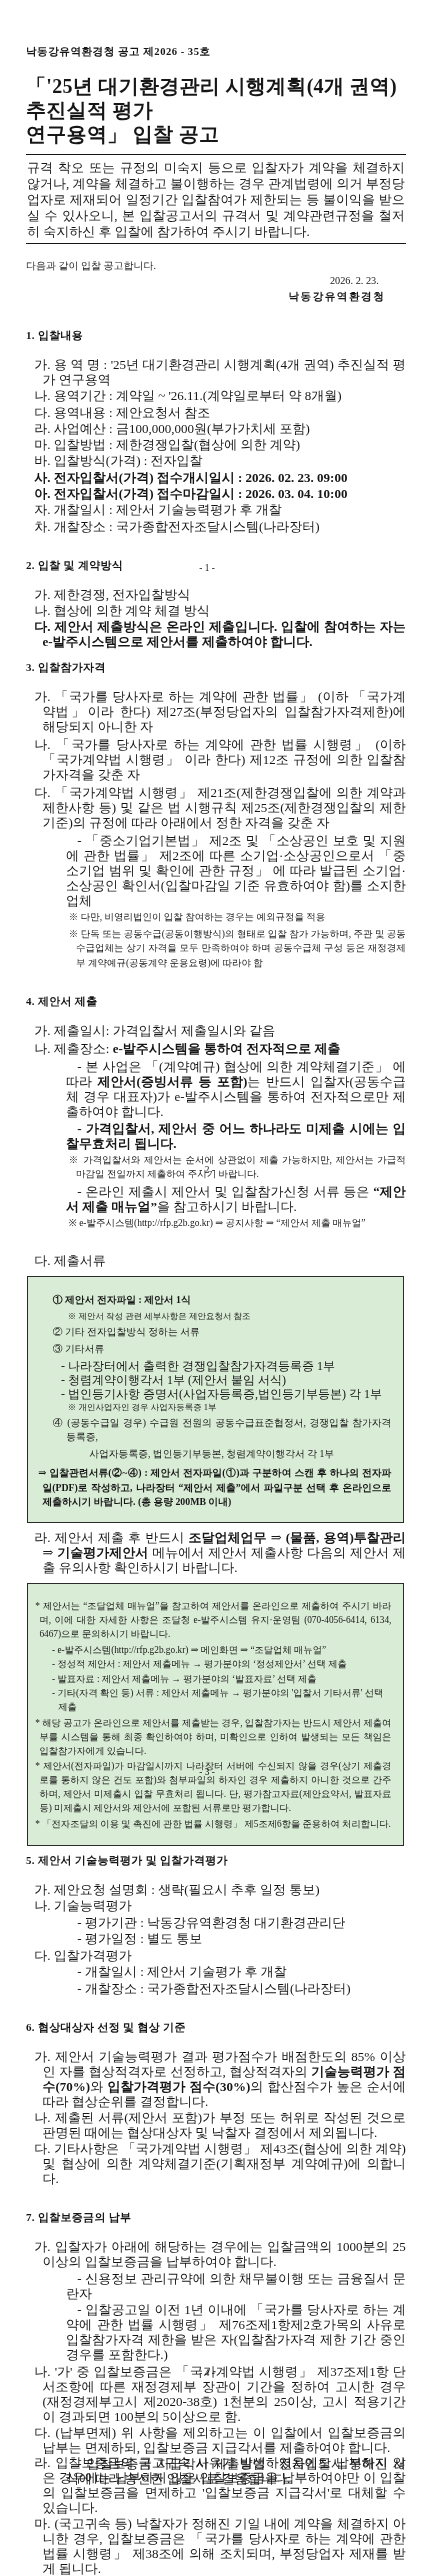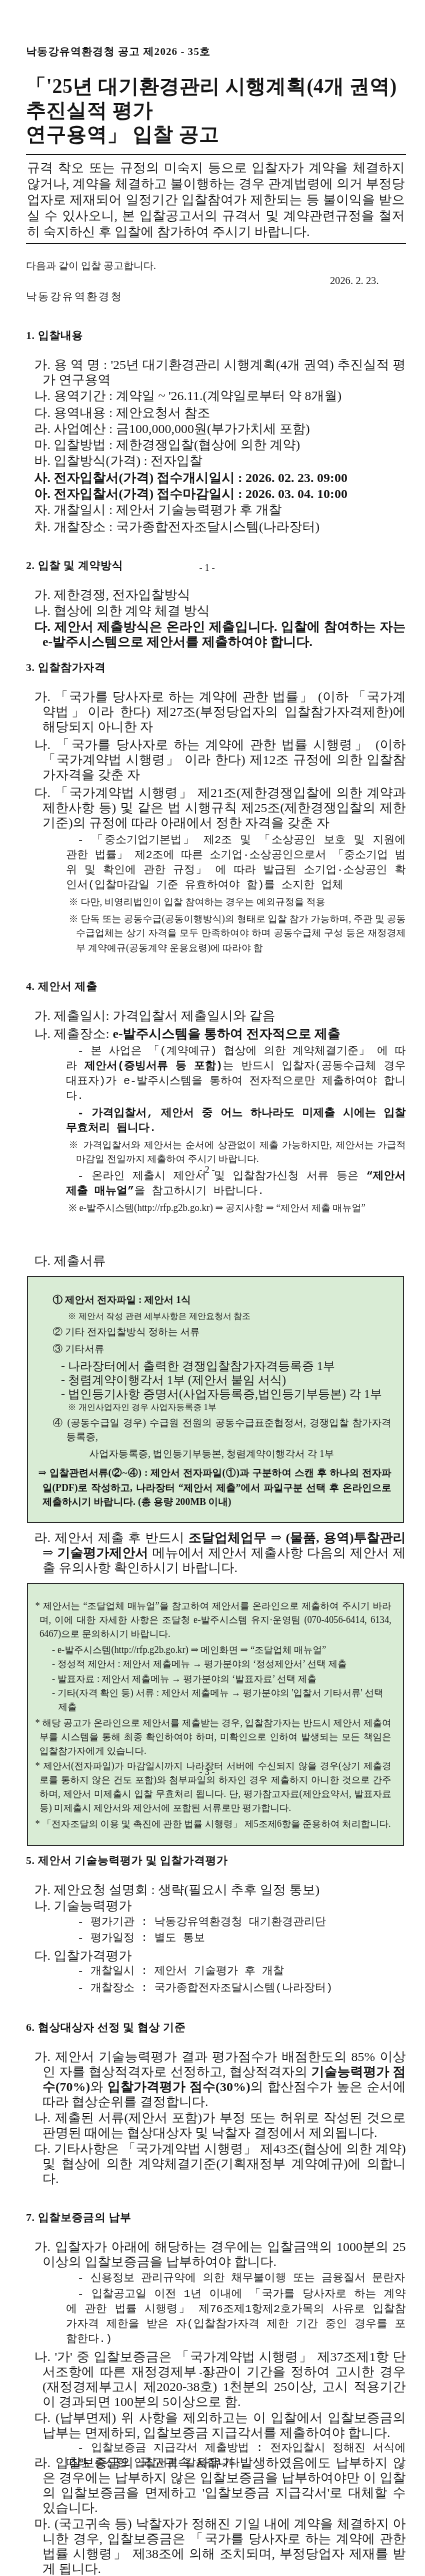--- a/index.html
+++ b/index.html
@@ -29,25 +29,25 @@
   .notice-no{font-size:10.6px;line-height:13.4px;font-weight:600;letter-spacing:0.5px;}
   .title{font-size:20px;line-height:24px;font-weight:700;text-align:left;margin-top:15.5px;letter-spacing:0.3px;}
   .title2{margin-top:0;}
   .warnbox{
     border-top:1.5px solid #141414;border-bottom:1.5px solid #141414;
     margin-top:8px;padding:5.2px 1px 3.1px 1px;
     font-size:13px;line-height:16px;text-align:justify;
   }
   .intro{font-size:10px;line-height:15.5px;margin-top:13.4px;}
   .cdate{font-size:10.3px;line-height:15.5px;text-align:right;padding-right:27px;}
-  .cagency{font-size:10.6px;line-height:15.5px;text-align:left;padding-right:20.6px;letter-spacing:1.5px;font-weight:400;}
+  .cagency{font-size:10.6px;line-height:15.5px;text-align:right;padding-right:20.6px;letter-spacing:1.5px;font-weight:700;}
 
   .item{font-size:13px;line-height:15px;margin:1.3px 0;padding-left:16.5px;text-indent:-8.2px;text-align:justify;}
   .page2 .item{margin:3.1px 0;}
-  .sub{font-size:11px;line-height:15px;margin:1.5px 0;padding-left:40px;text-indent:11.3px;text-align:justify;font-family:Liberation Mono, monospace;}
+  .sub{font-size:13px;line-height:15px;margin:1.5px 0;padding-left:40px;text-indent:11.3px;text-align:justify;}
   .note{font-size:9.5px;line-height:14.4px;margin:2.1px 0;padding-left:50px;text-indent:-7.2px;text-align:justify;}
 
   .gbox{
     background:#d9ecd5;
     border:1px solid #2b2b2b;
     margin:8.2px 2.1px 7.2px 1px;
     padding:13.4px 11.3px 12.4px 6.2px;
   }
   .bx{font-size:9.8px;line-height:14.4px;margin:2.6px 0;padding-left:32px;text-indent:-13.4px;text-align:justify;}
   .bx-note{font-size:8.5px;line-height:12px;margin:0.5px 0;padding-left:46px;text-indent:-12.4px;}

